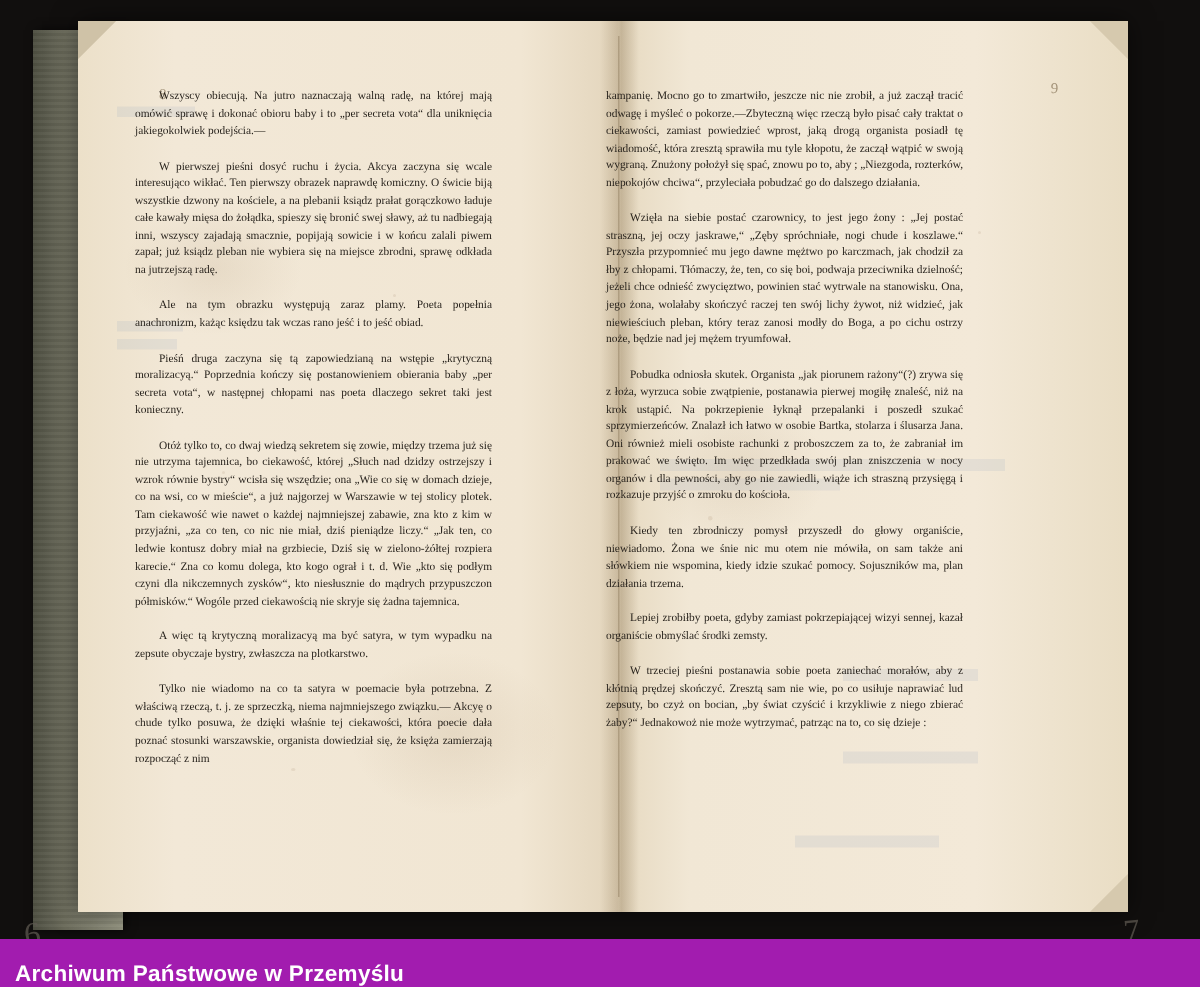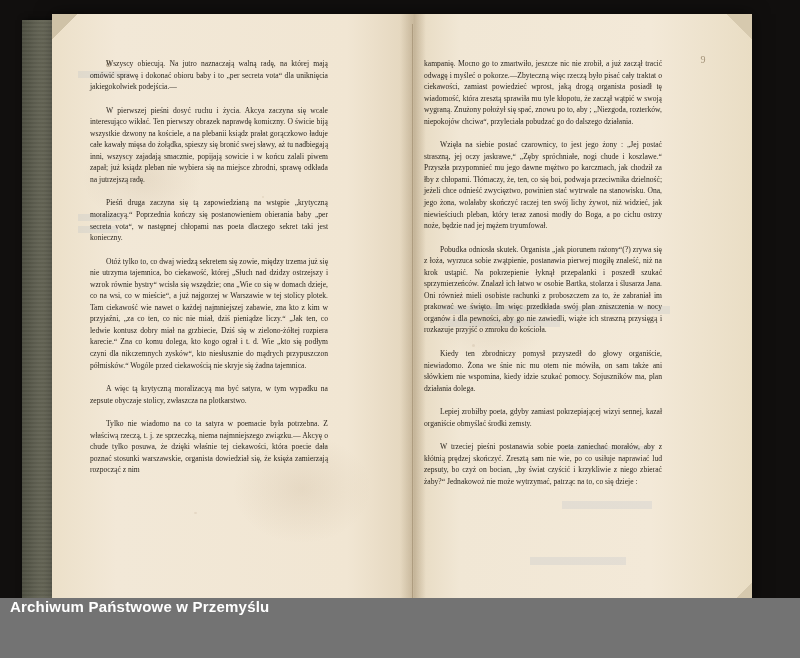--- a/index.html
+++ b/index.html
@@ -78,38 +78,38 @@
   .col{
     position:absolute;top:46px;
     font-size:7.6px;line-height:11.55px;
     color:#241f19;
     text-align:justify;
     text-justify:inter-word;
     hyphens:none;
     font-family:"Liberation Serif",serif;
   }
   .col-left{left:78px;width:262px;}
-  .col-right{left:412px;width:262px;}
+  .col-right{left:392px;width:262px;}
   .col p{margin:12px;text-indent:16px;}
   .col p.noindent{text-indent:0;}
 
   
   .speck{position:absolute;border-radius:50%;background:rgba(140,110,70,.12);}
   .stain{
     position:absolute;border-radius:40%;
     background:radial-gradient(ellipse at center,rgba(150,120,80,.12) 0%,rgba(150,120,80,0) 70%);
   }
   
   .hl{position:absolute;background:rgba(150,165,195,.16);}
 
   
   .footer{
-    position:absolute;left:0;bottom:0;width:800px;height:60px;
-    background:#737373;
-    display:flex;align-items:flex-start;
+    position:absolute;left:0;bottom:0;width:800px;height:32px;
+    background:#a21caf;
+    display:flex;align-items:flex-end;
   }
   .footer span{
     color:#fff;font-family:"Liberation Sans",sans-serif;
     font-size:15px;font-weight:bold;margin-left:10px;letter-spacing:.2px;
   }
 </style>
 </head>
 <body>
 
 <div id="viewer">
@@ -147,31 +147,32 @@
       <div class="hl" style="left:118px;top:543px;width:96px;height:8px;"></div>
     </div>
 
     <div class="gutter"></div>
     <div class="gutter-line"></div>
   </div>
 
   <div class="col col-left">
     <p>Wszyscy obiecują. Na jutro naznaczają walną radę, na której mają omówić sprawę i dokonać obioru baby i to „per secreta vota“ dla uniknięcia jakiegokolwiek podejścia.—</p>
     <p>W pierwszej pieśni dosyć ruchu i życia. Akcya zaczyna się wcale interesująco wikłać. Ten pierwszy obrazek naprawdę komiczny. O świcie biją wszystkie dzwony na kościele, a na plebanii ksiądz prałat gorączkowo ładuje całe kawały mięsa do żołądka, spieszy się bronić swej sławy, aż tu nadbiegają inni, wszyscy zajadają smacznie, popijają sowicie i w końcu zalali piwem zapał; już ksiądz pleban nie wybiera się na miejsce zbrodni, sprawę odkłada na jutrzejszą radę.</p>
+    <p>Ale na tym obrazku występują zaraz plamy. Poeta popełnia anachronizm, każąc księdzu tak wczas rano jeść i to jeść obiad.</p>
     <p>Pieśń druga zaczyna się tą zapowiedzianą na wstępie „krytyczną moralizacyą.“ Poprzednia kończy się postanowieniem obierania baby „per secreta vota“, w następnej chłopami nas poeta dlaczego sekret taki jest konieczny.</p>
     <p>Otóż tylko to, co dwaj wiedzą sekretem się zowie, między trzema już się nie utrzyma tajemnica, bo ciekawość, której „Słuch nad dzidzy ostrzejszy i wzrok równie bystry“ wcisła się wszędzie; ona „Wie co się w domach dzieje, co na wsi, co w mieście“, a już najgorzej w Warszawie w tej stolicy plotek. Tam ciekawość wie nawet o każdej najmniejszej zabawie, zna kto z kim w przyjaźni, „za co ten, co nic nie miał, dziś pieniądze liczy.“ „Jak ten, co ledwie kontusz dobry miał na grzbiecie, Dziś się w zielono-żółtej rozpiera karecie.“ Zna co komu dolega, kto kogo ograł i t. d. Wie „kto się podłym czyni dla nikczemnych zysków“, kto niesłusznie do mądrych przypuszczon półmisków.“ Wogóle przed ciekawością nie skryje się żadna tajemnica.</p>
-    <p>A więc tą krytyczną moralizacyą ma być satyra, w tym wypadku na zepsute obyczaje stolicy, zwłaszcza na plotkarstwo.</p>
+    <p>A więc tą krytyczną moralizacyą ma być satyra, w tym wypadku na zepsute obyczaje bystry, zwłaszcza na plotkarstwo.</p>
     <p>Tylko nie wiadomo na co ta satyra w poemacie była potrzebna. Z właściwą rzeczą, t. j. ze sprzeczką, niema najmniejszego związku.— Akcyę o chude tylko posuwa, że dzięki właśnie tej ciekawości, która poecie dała poznać stosunki warszawskie, organista dowiedział się, że księża zamierzają rozpocząć z nim</p>
   </div>
 
   <div class="col col-right">
     <p class="noindent">kampanię. Mocno go to zmartwiło, jeszcze nic nie zrobił, a już zaczął tracić odwagę i myśleć o pokorze.—Zbyteczną więc rzeczą było pisać cały traktat o ciekawości, zamiast powiedzieć wprost, jaką drogą organista posiadł tę wiadomość, która zresztą sprawiła mu tyle kłopotu, że zaczął wątpić w swoją wygraną. Znużony położył się spać, znowu po to, aby ; „Niezgoda, rozterków, niepokojów chciwa“, przyleciała pobudzać go do dalszego działania.</p>
     <p>Wzięła na siebie postać czarownicy, to jest jego żony : „Jej postać straszną, jej oczy jaskrawe,“ „Zęby spróchniałe, nogi chude i koszlawe.“ Przyszła przypomnieć mu jego dawne mężtwo po karczmach, jak chodził za łby z chłopami. Tłómaczy, że, ten, co się boi, podwaja przeciwnika dzielność; jeżeli chce odnieść zwycięztwo, powinien stać wytrwale na stanowisku. Ona, jego żona, wolałaby skończyć raczej ten swój lichy żywot, niż widzieć, jak niewieściuch pleban, który teraz zanosi modły do Boga, a po cichu ostrzy noże, będzie nad jej mężem tryumfował.</p>
     <p>Pobudka odniosła skutek. Organista „jak piorunem rażony“(?) zrywa się z łoża, wyrzuca sobie zwątpienie, postanawia pierwej mogiłę znaleść, niż na krok ustąpić. Na pokrzepienie łyknął przepalanki i poszedł szukać sprzymierzeńców. Znalazł ich łatwo w osobie Bartka, stolarza i ślusarza Jana. Oni również mieli osobiste rachunki z proboszczem za to, że zabraniał im prakować we święto. Im więc przedkłada swój plan zniszczenia w nocy organów i dla pewności, aby go nie zawiedli, wiąże ich straszną przysięgą i rozkazuje przyjść o zmroku do kościoła.</p>
-    <p>Kiedy ten zbrodniczy pomysł przyszedł do głowy organiście, niewiadomo. Żona we śnie nic mu otem nie mówiła, on sam także ani słówkiem nie wspomina, kiedy idzie szukać pomocy. Sojuszników ma, plan działania dolega.</p>
+    <p>Kiedy ten zbrodniczy pomysł przyszedł do głowy organiście, niewiadomo. Żona we śnie nic mu otem nie mówiła, on sam także ani słówkiem nie wspomina, kiedy idzie szukać pomocy. Sojuszników ma, plan działania trzema.</p>
     <p>Lepiej zrobiłby poeta, gdyby zamiast pokrzepiającej wizyi sennej, kazał organiście obmyślać środki zemsty.</p>
     <p>W trzeciej pieśni postanawia sobie poeta zaniechać morałów, aby z kłótnią prędzej skończyć. Zresztą sam nie wie, po co usiłuje naprawiać lud zepsuty, bo czyż on bocian, „by świat czyścić i krzykliwie z niego zbierać żaby?“ Jednakowoż nie może wytrzymać, patrząc na to, co się dzieje :</p>
   </div>
 
   <div class="pencil left">6</div>
   <div class="pencil right">7</div>
 
   <div class="footer">
     <span>Archiwum Państwowe w Przemyślu</span>
   </div>

